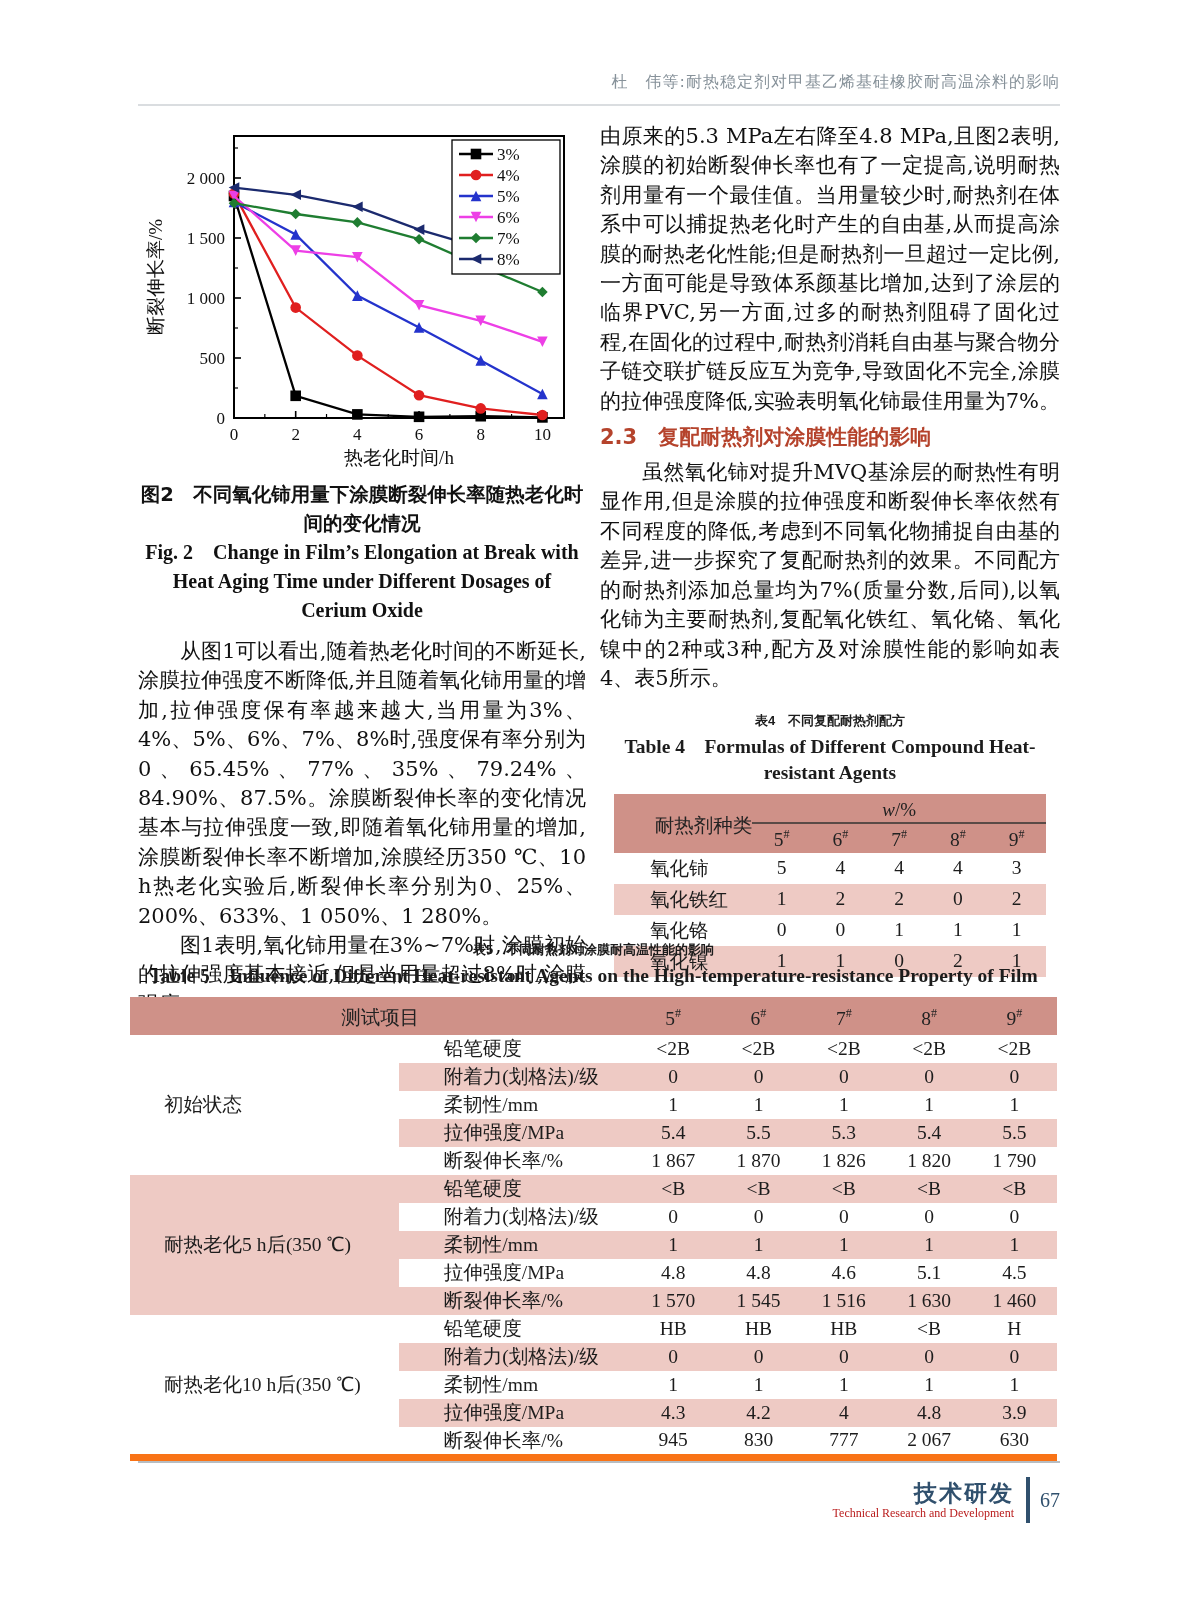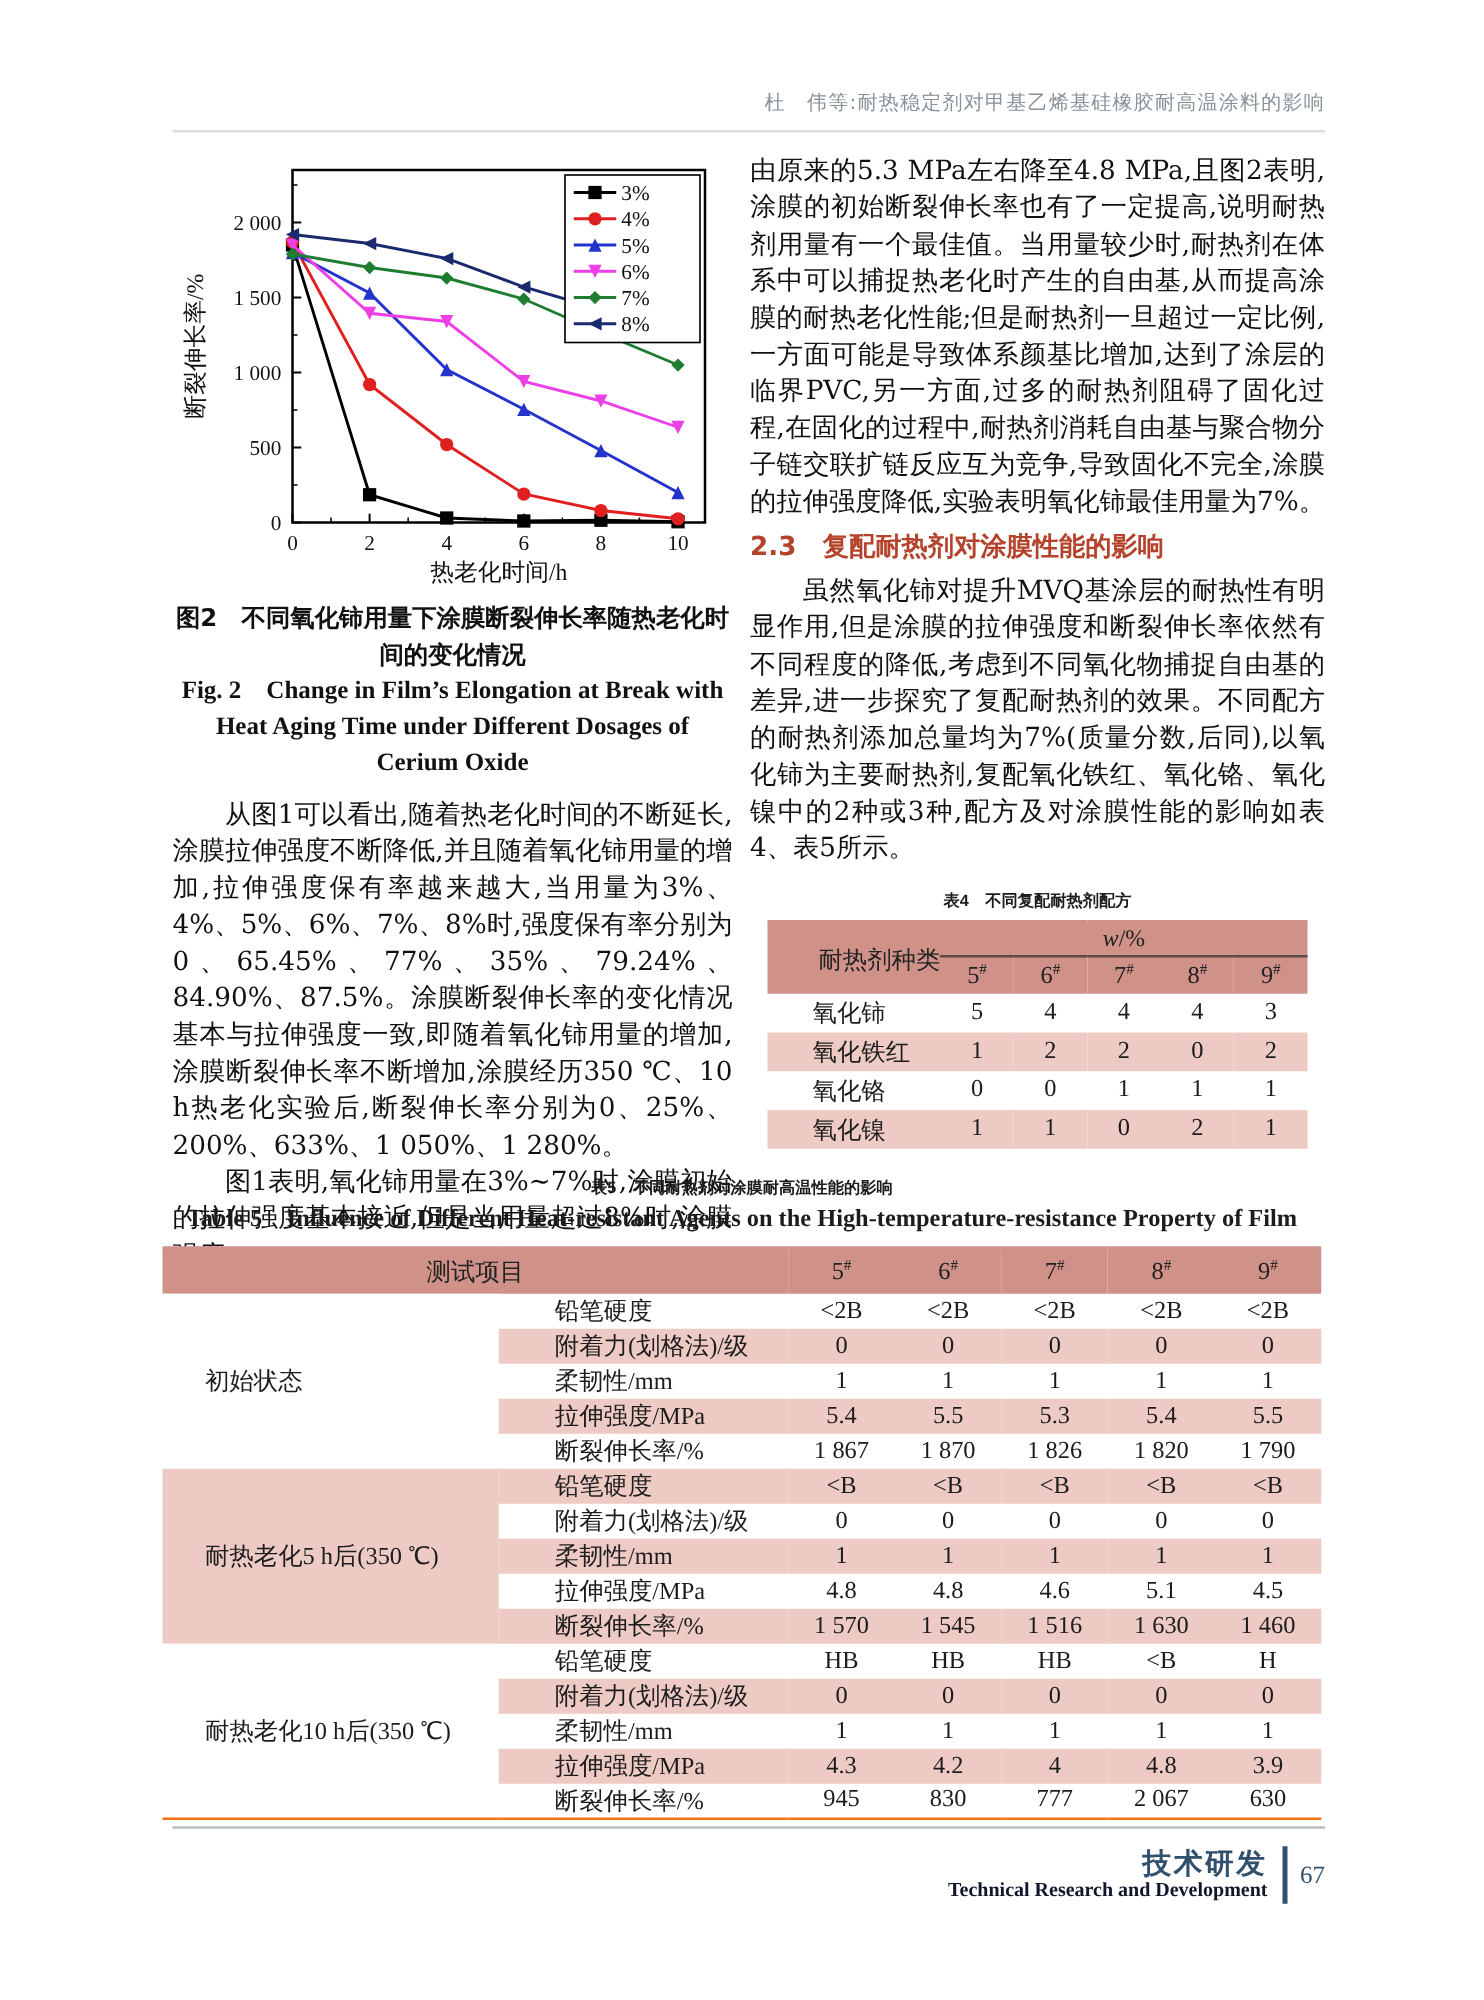--- a/index.html
+++ b/index.html
@@ -39,35 +39,35 @@
   #table4 thead th { background: #cf9188; font-weight: normal; color: #222; }
   #table4 .t4-label { width: 32%; text-align: right; padding-left: 36px; }
   #table4 .t4-unit { border-bottom: 2px solid #5a4a46; font-size: 19px; height: 27px; }
   #table4 thead tr:nth-child(2) th { height: 30px; }
   #table4 td { height: 31px; text-align: center; }
   #table4 td.rowlabel { text-align: left; padding-left: 36px; }
   #table4 tr.pink td { background: #eecac4; }
 
   
   .table5-block { position: absolute; top: 936px; left: 130px; width: 927px; }
-  #table5 { width: 927px; font-size: 19.5px; border-top: 3px solid #cf9188; border-bottom: 2px solid #f97316; }
+  #table5 { width: 927px; font-size: 19.5px; border-top: 3px solid #cf9188; border-bottom: 7px solid #f97316; }
   #table5 thead th { background: #cf9188; height: 36px; font-weight: normal; color: #222; }
   #table5 td { height: 28px; text-align: center; }
   #table5 td.group { text-align: left; padding-left: 34px; background: #fff; }
   #table5 td.group.gpink { background: #eecac4; }
   #table5 td.property { text-align: left; padding-left: 45px; }
   #table5 td.stripe { background: #eecac4; }
 
   
   .footer-rule { position: absolute; top: 1461px; left: 138px; width: 922px; border-top: 2px solid #b7bdc2; }
   .footer { position: absolute; top: 1477px; right: 127px; display: flex; align-items: center; }
   .footer-text { text-align: right; }
   .footer-zh { font-family: "DejaVu Sans", sans-serif; font-weight: bold; font-size: 23px;
     color: #30506d; letter-spacing: 2px; line-height: 26px; }
-  .footer-en { font-family: "Liberation Serif", serif; font-weight: bold; font-size: 16px; color: #0f172a; }
+  .footer-en { font-family: "Liberation Serif", serif; font-weight: normal; font-size: 12px; color: #b91c1c; }
   .footer-bar { width: 4px; height: 46px; background: #30506d; margin: 0 10px 0 12px; }
   .footer-page { font-family: "Liberation Serif", serif; font-size: 20px; color: #30506d; }
 </style>
 </head>
 <body>
 
 <div class="page">
 
   <div class="page-header">杜　伟等:耐热稳定剂对甲基乙烯基硅橡胶耐高温涂料的影响</div>
   <div class="header-rule"></div>
@@ -177,20 +177,21 @@
       <p class="para indent">从图1可以看出,随着热老化时间的不断延长,涂膜拉伸强度不断降低,并且随着氧化铈用量的增加,拉伸强度保有率越来越大,当用量为3%、4%、5%、6%、7%、8%时,强度保有率分别为0、65.45%、77%、35%、79.24%、84.90%、87.5%。涂膜断裂伸长率的变化情况基本与拉伸强度一致,即随着氧化铈用量的增加,涂膜断裂伸长率不断增加,涂膜经历350 ℃、10 h热老化实验后,断裂伸长率分别为0、25%、200%、633%、1 050%、1 280%。</p>
       <p class="para indent">图1表明,氧化铈用量在3%~7%时,涂膜初始的拉伸强度基本接近,但是当用量超过8%时,涂膜强度</p>
     </div>
 
     <div class="col-right">
       <p class="para">由原来的5.3 MPa左右降至4.8 MPa,且图2表明,涂膜的初始断裂伸长率也有了一定提高,说明耐热剂用量有一个最佳值。当用量较少时,耐热剂在体系中可以捕捉热老化时产生的自由基,从而提高涂膜的耐热老化性能;但是耐热剂一旦超过一定比例,一方面可能是导致体系颜基比增加,达到了涂层的临界PVC,另一方面,过多的耐热剂阻碍了固化过程,在固化的过程中,耐热剂消耗自由基与聚合物分子链交联扩链反应互为竞争,导致固化不完全,涂膜的拉伸强度降低,实验表明氧化铈最佳用量为7%。</p>
       <div class="section-heading">2.3　复配耐热剂对涂膜性能的影响</div>
       <p class="para indent">虽然氧化铈对提升MVQ基涂层的耐热性有明显作用,但是涂膜的拉伸强度和断裂伸长率依然有不同程度的降低,考虑到不同氧化物捕捉自由基的差异,进一步探究了复配耐热剂的效果。不同配方的耐热剂添加总量均为7%(质量分数,后同),以氧化铈为主要耐热剂,复配氧化铁红、氧化铬、氧化镍中的2种或3种,配方及对涂膜性能的影响如表4、表5所示。</p>
 
       <div class="t-cap-zh">表4　不同复配耐热剂配方</div>
+      <div class="t-cap-en">Table 4　Formulas of Different Compound Heat-resistant Agents</div>
       <table id="table4">
           <thead>
             <tr>
               <th class="t4-label" rowspan="2">耐热剂种类</th>
               <th class="t4-unit" colspan="5"><i>w</i>/%</th>
             </tr>
             <tr>
               <th><span>5</span><sup>#</sup></th>
               <th><span>6</span><sup>#</sup></th>
               <th><span>7</span><sup>#</sup></th>

